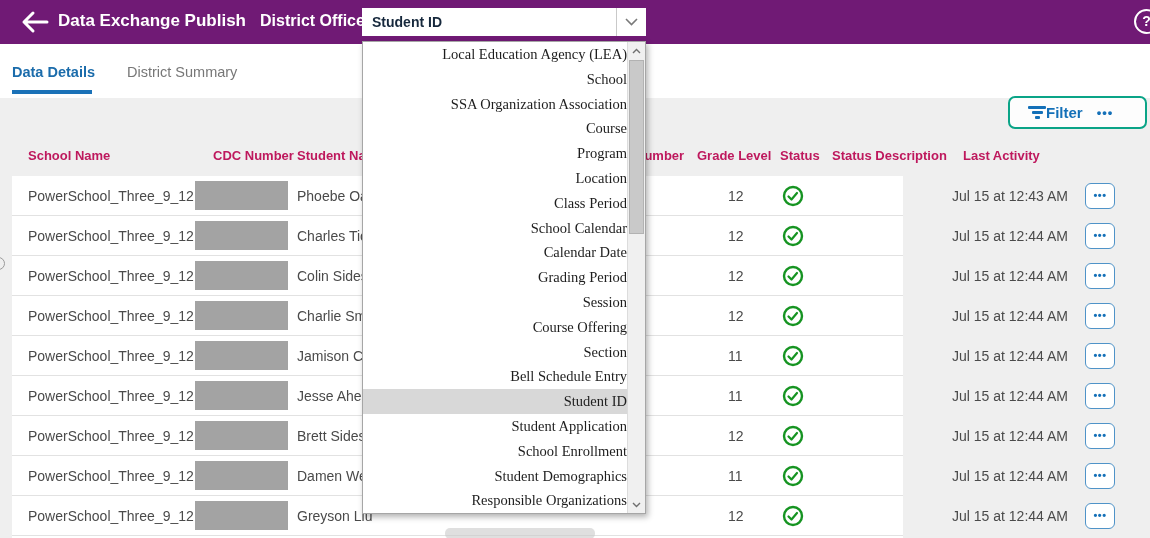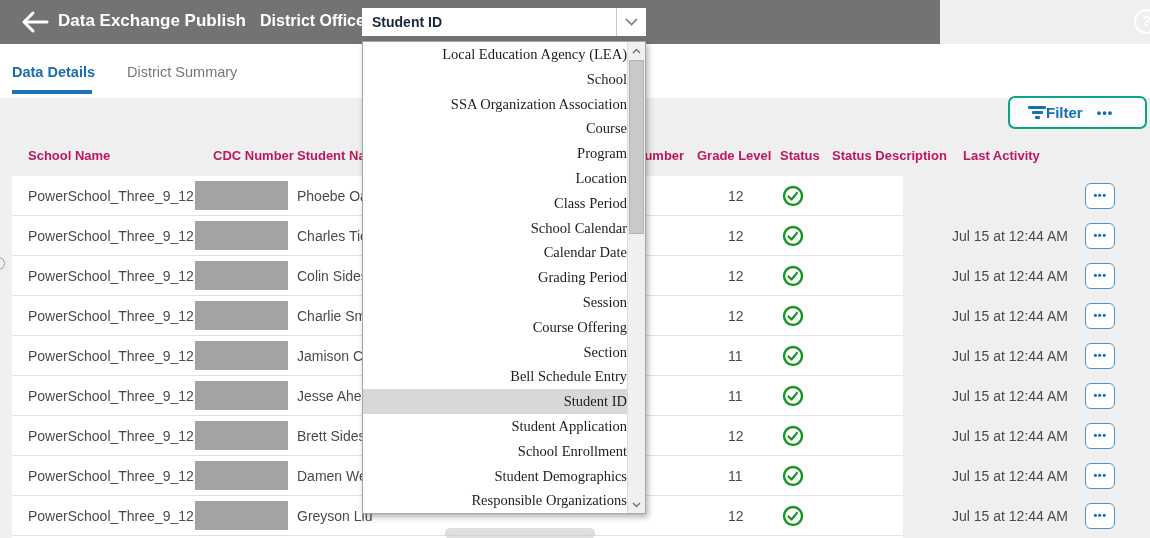--- a/index.html
+++ b/index.html
@@ -1,20 +1,20 @@
 <!DOCTYPE html>
 <html><head>
 <meta charset="utf-8">
 <style>
   * { margin:0; padding:0; box-sizing:border-box; }
   body { font-family:"Liberation Sans", sans-serif; background:#fff; }
   .viewport { position:relative; width:1150px; height:538px; overflow:hidden; background:#efefef; }
 
   
-  .topbar { position:absolute; left:0; top:0; width:940px; height:44px; background:#737373; z-index:40; }
+  .topbar { position:absolute; left:0; top:0; width:1150px; height:44px; background:#701a75; z-index:40; }
   .back-btn { position:absolute; left:20px; top:10px; width:30px; height:24px; cursor:pointer; }
   .topbar-title { position:absolute; left:58px; top:11px; color:#fff; font-size:17px; font-weight:bold; }
   .topbar-context { position:absolute; left:240px; top:12px; color:#fff; font-size:16px; font-weight:bold;padding-left:20px; }
   .entity-select { position:absolute; left:362px; top:8px; width:284px; height:28px; background:#fff; display:flex; align-items:center; cursor:pointer; z-index:41; }
   .entity-select .val { padding-left:10px; font-size:14px; font-weight:bold; color:#16283c; flex:1; }
   .entity-select .chev { width:30px; height:100%; border-left:1px solid #c9c9c9; display:flex; align-items:center; justify-content:center; }
   .help-badge { position:absolute; left:1134px; top:9px; width:25px; height:25px; border:2px solid #fff; border-radius:50%; color:#fff; font-size:14px; font-weight:bold; text-align:center; line-height:21px; cursor:pointer; }
 
   
   .tabbar { position:absolute; left:0; top:44px; width:1150px; height:54px; background:#fff; z-index:5; }
@@ -113,20 +113,21 @@
   <div class="tcard">
       <div class="trow">
         <span class="cell c-school">PowerSchool_Three_9_12</span>
         <div class="redact"></div>
         <span class="cell c-sname">Phoebe Oa</span>
         <span class="cell c-grade">12</span>
         <span class="c-status"><svg width="22" height="22" viewBox="0 0 22 22">
             <circle cx="11" cy="11" r="9" fill="none" stroke="#169422" stroke-width="2.4"></circle>
             <path d="M6.5 11.5 l3 3 l5.5 -6.5" fill="none" stroke="#169422" stroke-width="2.2" stroke-linecap="round" stroke-linejoin="round"></path>
           </svg></span>
+        <span class="cell c-last">Jul 15 at 12:43 AM</span>
         <span class="row-actions">•••</span>
       </div>
       <div class="trow">
         <span class="cell c-school">PowerSchool_Three_9_12</span>
         <div class="redact"></div>
         <span class="cell c-sname">Charles Tic</span>
         <span class="cell c-grade">12</span>
         <span class="c-status"><svg width="22" height="22" viewBox="0 0 22 22">
             <circle cx="11" cy="11" r="9" fill="none" stroke="#169422" stroke-width="2.4"></circle>
             <path d="M6.5 11.5 l3 3 l5.5 -6.5" fill="none" stroke="#169422" stroke-width="2.2" stroke-linecap="round" stroke-linejoin="round"></path>

